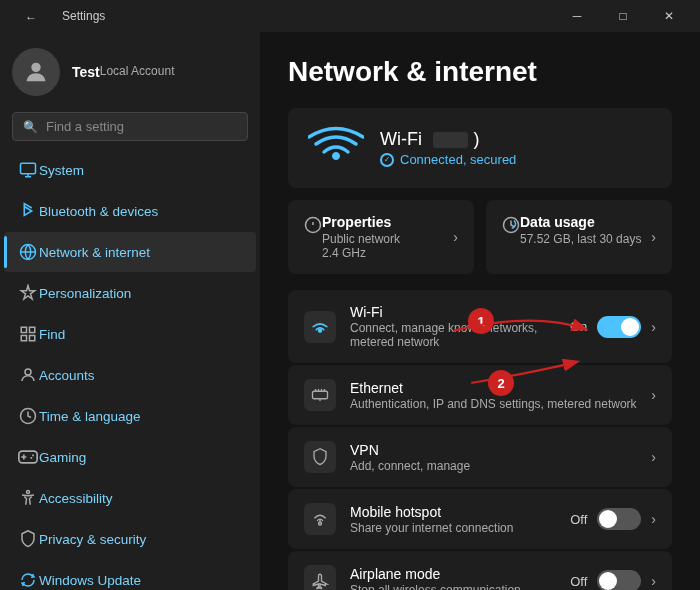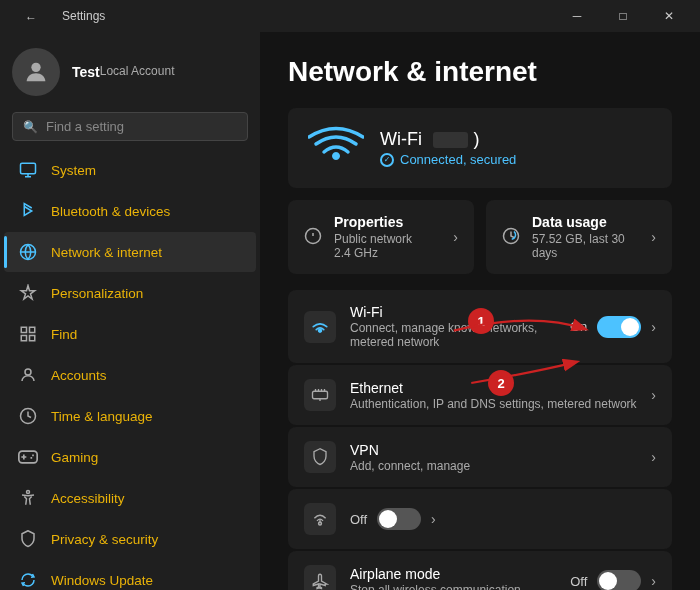--- a/index.html
+++ b/index.html
@@ -110,27 +110,27 @@
       font-size: 13px;
       flex: 1;
     }
     .search-box input::placeholder { color: #888; }
     .search-icon { color: #888; font-size: 12px; }
 
     
     .nav-item {
       display: flex;
       align-items: center;
-      gap: 13px;
+      gap: 1px;
       padding: 10px 14px;
       cursor: pointer;
       border-radius: 4px;
       margin: 1px 4px;
       font-size: 13.5px;
-      color: #eab308;
+      color: #7dd3fc;
       position: relative;
     }
     .nav-item.active {
       background: #2d2d2d;
     }
     .nav-item.active::before {
       content: '';
       position: absolute;
       left: 0;
       top: 4px;
@@ -199,22 +199,21 @@
       display: flex;
       gap: 12px;
       margin-bottom: 16px;
     }
     .info-card {
       background: #1e1e1e;
       border-radius: 8px;
       padding: 14px 16px;
       flex: 1;
       display: flex;
-      align-items: center;
-      gap: 12px;
+      align-items: flex-start;
       cursor: pointer;
       position: relative;
     }
     .info-card-icon { color: #aaa; font-size: 18px; margin-top: 2px; }
     .info-card-body { flex: 1; }
     .info-card-title { font-size: 14px; font-weight: 600; margin-bottom: 2px; }
     .info-card-sub { font-size: 12px; color: #aaa; }
     .info-card-arrow {
       color: #aaa;
       font-size: 14px;
@@ -566,20 +565,24 @@
 
         <div class="settings-row">
           <div class="settings-row-icon">
             <svg width="18" height="18" viewBox="0 0 24 24" fill="none" stroke="#aaa" stroke-width="1.8">
               <circle cx="12" cy="18" r="2"></circle>
               <path d="M8 14.5 Q12 10 16 14.5"></path>
               <path d="M4.5 11 Q12 3 19.5 11"></path>
               <path d="M12 18v-6"></path>
             </svg>
           </div>
+          <div class="settings-row-body">
+            <div class="settings-row-title">Mobile hotspot</div>
+            <div class="settings-row-sub">Share your internet connection</div>
+          </div>
           <div class="settings-row-right">
             <span style="font-size:13px;color:#ccc;">Off</span>
             <div class="toggle off">
               <div class="toggle-thumb"></div>
             </div>
             <span class="chevron-right">›</span>
           </div>
         </div>
 
         <div class="settings-row">

